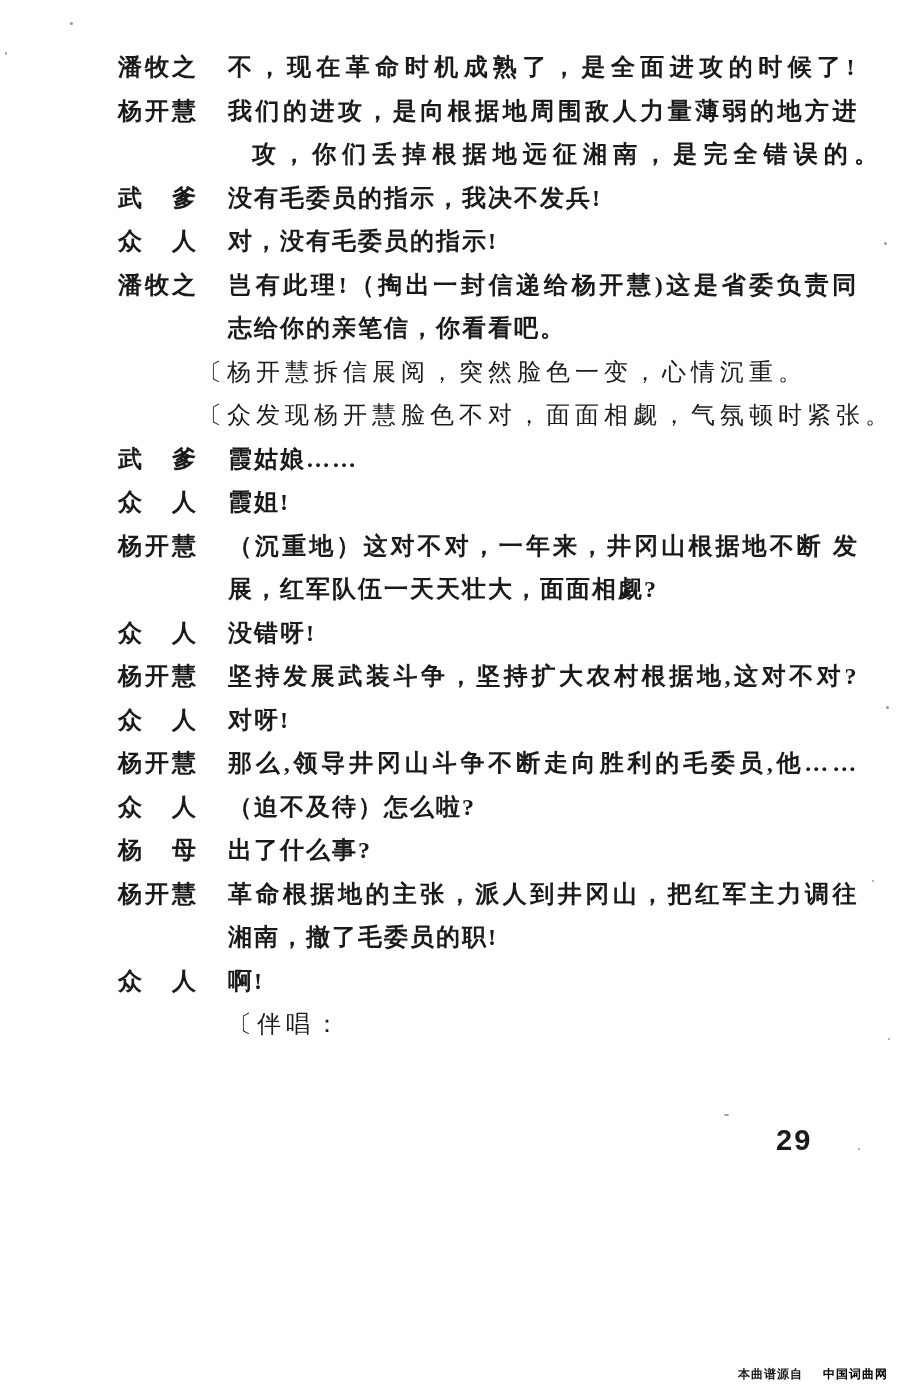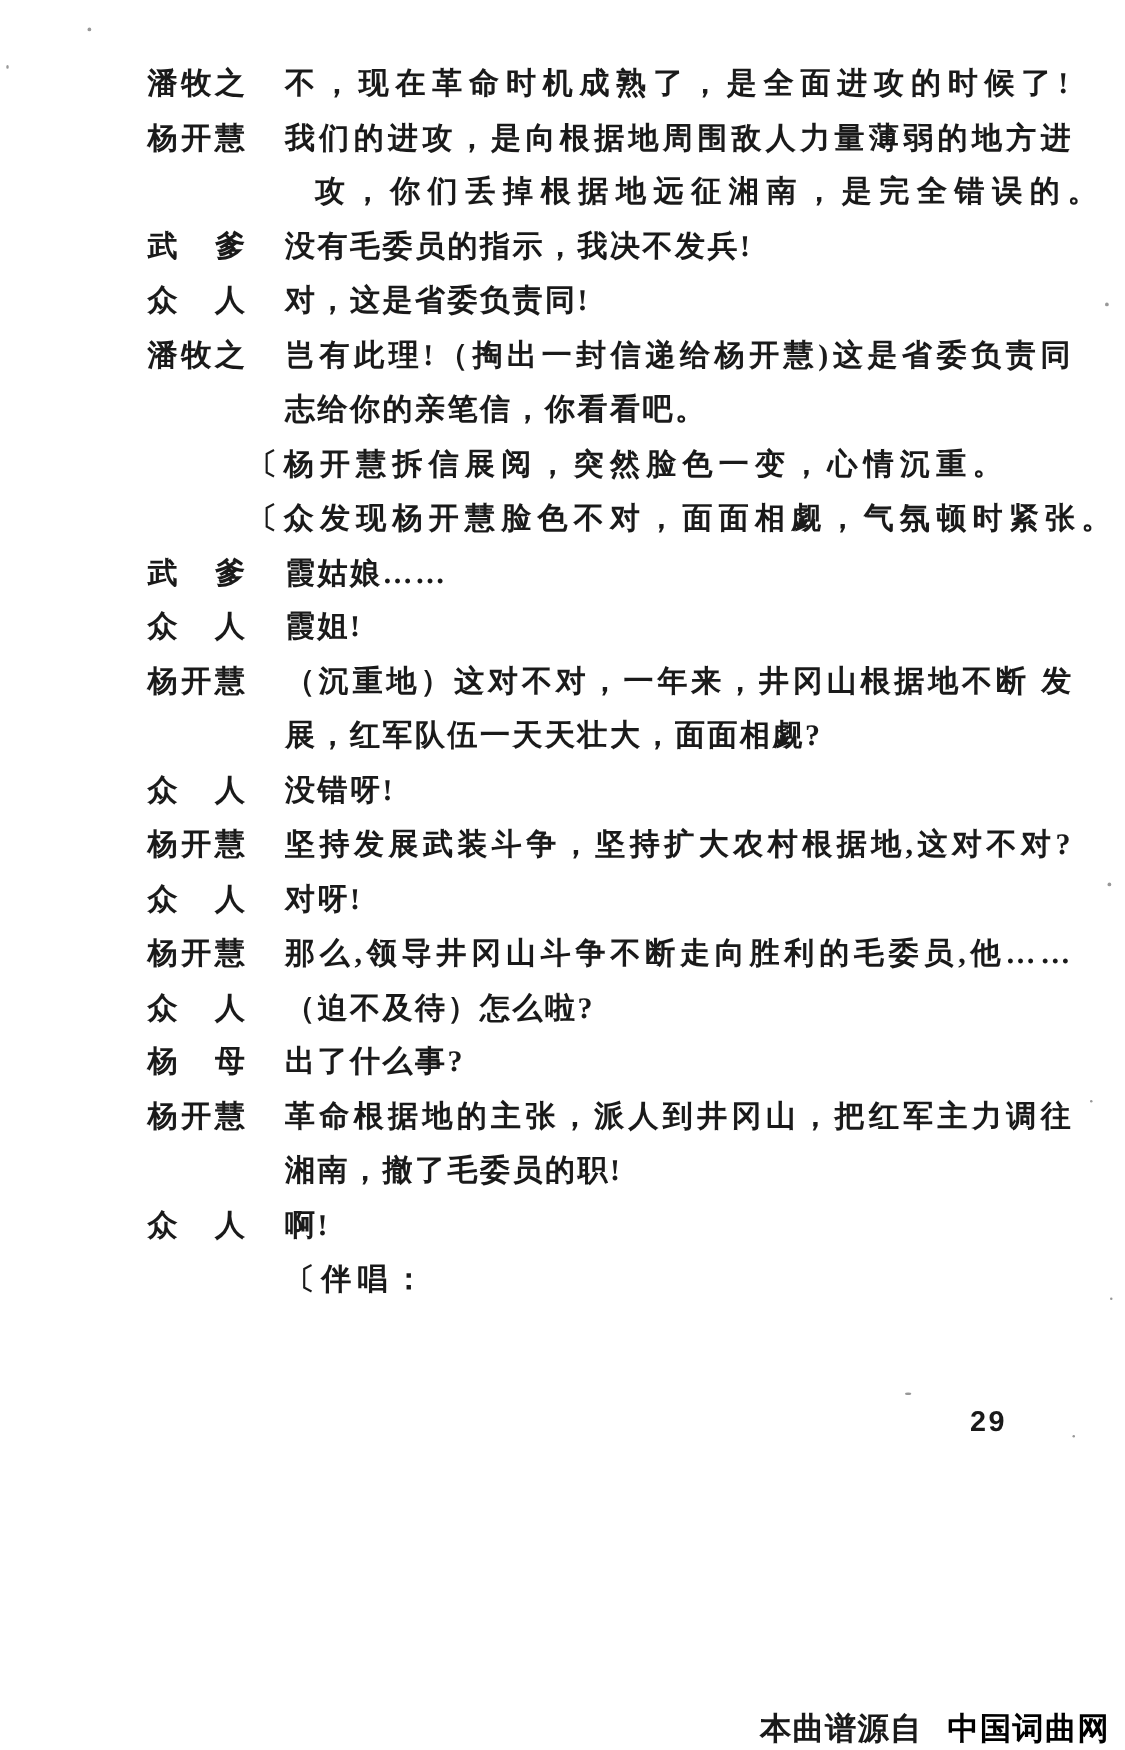--- a/index.html
+++ b/index.html
@@ -47,44 +47,44 @@
     height: 43.5px;
     line-height: 43.5px;
     white-space: nowrap;
     font-size: 24px;
   }
   .tltext {
     font-weight: 600;
     letter-spacing: 2px;
   }
   .stagetext {
-    font-weight: 700;
+    font-weight: 400;
     letter-spacing: 5px;
   }
   .speech.stage .text {
     margin-left: -30px;
   }
   
   .pageno {
     position: absolute;
     left: 776px;
     top: 1124px;
-    font-size: 23px;
+    font-size: 29px;
     font-weight: 700;
     letter-spacing: 2px;
     font-family: "Liberation Sans", sans-serif;
   }
   
   .footer {
     position: absolute;
     top: 1366px;
     right: 12px;
     display: flex;
     gap: 20px;
-    font-size: 25px;
+    font-size: 12px;
     font-weight: 700;
     font-family: "Liberation Sans", sans-serif;
     letter-spacing: 1px;
   }
   
   .speck {
     position: absolute;
     background: #444;
     border-radius: 50%;
     opacity: 0.55;
@@ -125,21 +125,21 @@
         <div class="text">
           <div class="tline"><span class="tltext">没有毛委员的指示，我决不发兵!</span></div>
         </div>
       </div>
       <div class="speech">
         <div class="speaker">
           <span>众</span>
           <span>人</span>
         </div>
         <div class="text">
-          <div class="tline"><span class="tltext">对，这是省委负责同!</span></div>
+          <div class="tline"><span class="tltext">对，没有毛委员的指示!</span></div>
         </div>
       </div>
       <div class="speech">
         <div class="speaker">
           <span>潘</span>
           <span>牧</span>
           <span>之</span>
         </div>
         <div class="text">
           <div class="tline"><span class="tltext" style="letter-spacing: 3.66667px;">岂有此理!（掏出一封信递给杨开慧)这是省委负责同</span></div>

